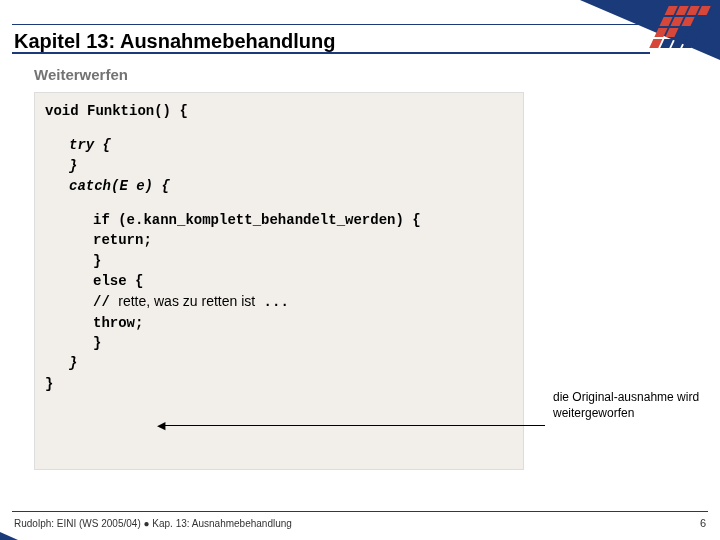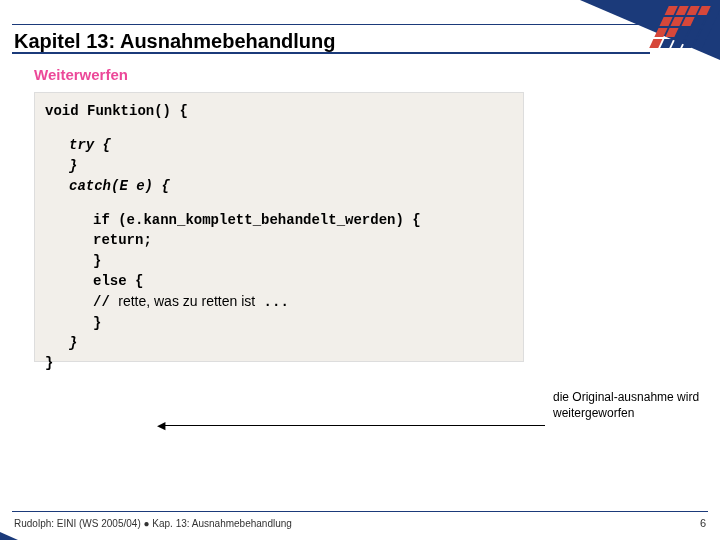--- a/index.html
+++ b/index.html
@@ -61,28 +61,28 @@
     right: 70px;
     height: 2px;
     background: #1b3a7a;
   }
   .subtitle {
     position: absolute;
     top: 66px;
     left: 34px;
     font-weight: bold;
     font-size: 15px;
-    color: #ec4899;
+    color: #737373;
   }
   .code-box {
     position: absolute;
     top: 92px;
     left: 34px;
     width: 490px;
-    height: 270px;
+    height: 378px;
     background: #f2efea;
     border: 1px solid #ddd;
     padding: 8px 10px;
     font-size: 14px;
     line-height: 1.45;
   }
   .mono { font-family: "Courier New", monospace; font-weight: bold; }
   .sans { font-family: Arial, sans-serif; font-weight: normal; }
   .i1 { padding-left: 24px; font-style: italic; }
   .i2 { padding-left: 48px; }
@@ -183,20 +183,21 @@
   <div class="mono i1">}</div>
   <div class="mono i1">catch(E e) {</div>
   <div class="sp"></div>
   <div class="mono i2">if (e.kann_komplett_behandelt_werden) {</div>
   <div class="mono i2"> return;</div>
   <div class="mono i2">}</div>
   <div class="mono i2">else {</div>
   <div class="i2">
     <span class="mono"> // </span><span class="sans">rette, was zu retten ist</span><span class="mono"> ...</span>
   </div>
+  <div class="mono i2"> throw;</div>
   <div class="mono i2">}</div>
   <div class="mono i1">}</div>
   <div class="mono">}</div>
 </div>
 
 <div class="arrow-line"></div>
 <div class="arrow-head">◀</div>
 <div class="annotation">die Original-ausnahme wird weitergeworfen</div>
 
 <div class="footer-line"></div>

